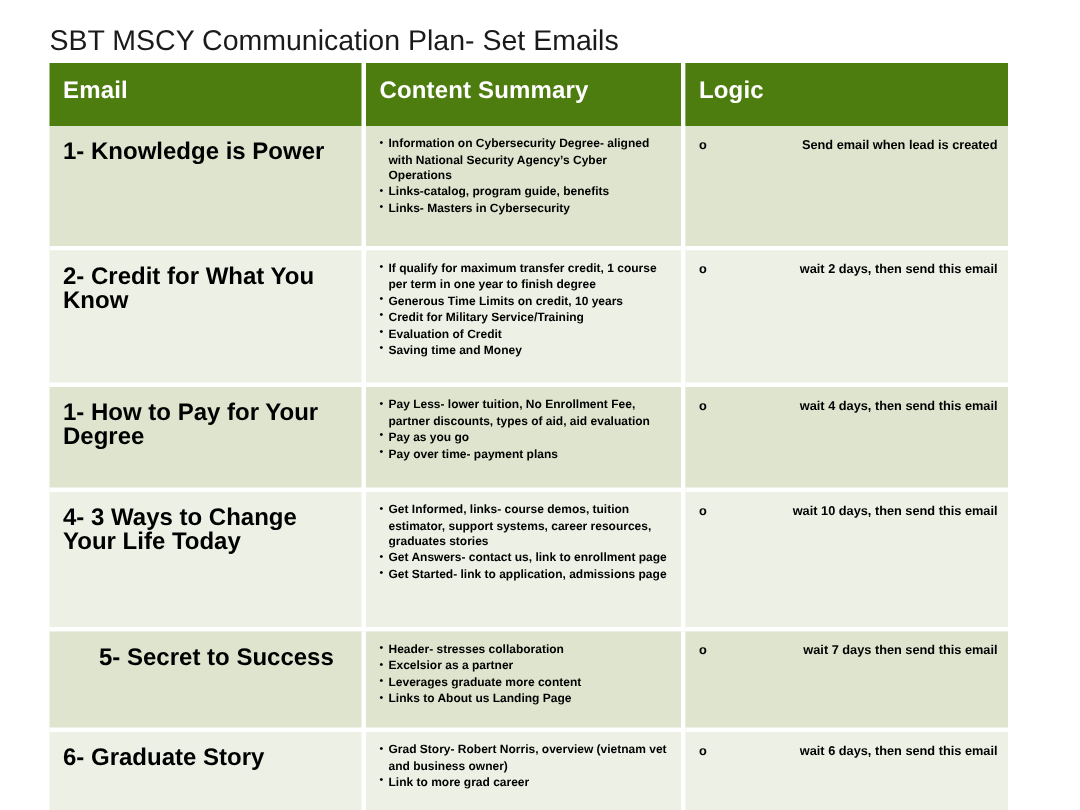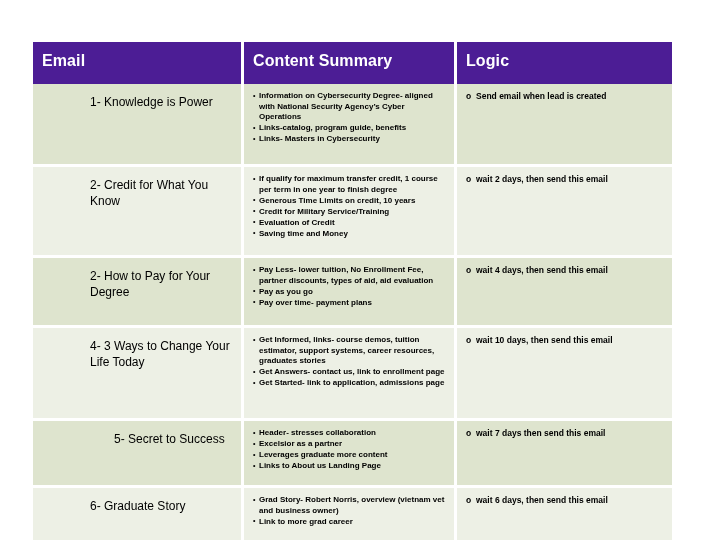--- a/index.html
+++ b/index.html
@@ -37,53 +37,52 @@
     width: 639px;
     border-collapse: separate;
     border-spacing: 0;
     table-layout: fixed;
   }
   #comm-table col.c-email   { width: 211px; }
   #comm-table col.c-content { width: 213px; }
   #comm-table col.c-logic   { width: 215px; }
 
   #comm-table th {
-    background: #4c1d95;
+    background: #4d7c0f;
     color: #ffffff;
     font-size: 16px;
     font-weight: 600;
     text-align: left;
     vertical-align: top;
     padding: 10px 0 10px 9px;
     height: 22px;
     border-right: 3px solid #ffffff;
     letter-spacing: 0.1px;
   }
   #comm-table th:last-child { border-right: none; }
 
   #comm-table td {
     vertical-align: top;
     border-right: 3px solid #ffffff;
     border-bottom: 3px solid #ffffff;
     padding: 0;
   }
-  #comm-table td:last-child { border-right: none; }
+  #comm-table td:last-child { border-right: none; text-align: right; }
 
   tr.row-odd  td { background: #DEE4CE; }
   tr.row-even td { background: #EDF0E5; }
 
   .cell-inner { padding: 7px 7px 7px 9px; }
 
   .email-label {
-    font-size: 12px;
-    font-weight: 400;
+    font-size: 16px;
+    font-weight: 700;
     color: #000000;
     line-height: 16px;
     padding-top: 3px;
-    margin-left: 48px;
   }
   .bullets {
     list-style: none;
     margin: 0;
     padding: 0;
   }
   .bullets li {
     font-size: 8px;
     line-height: 10.5px;
     color: #000000;
@@ -120,20 +119,21 @@
   .h-r3 { height: 53px; }
   .h-r4 { height: 76px; }
   .h-r5 { height: 50px; padding-left: 33px; }
   .h-r6 { height: 52px; }
 </style>
 </head>
 <body>
 
 <div id="slide">
 
+  <div id="page-title">SBT MSCY Communication Plan- Set Emails</div>
 
   <table id="comm-table">
     <colgroup>
       <col class="c-email">
       <col class="c-content">
       <col class="c-logic">
     </colgroup>
     <thead>
       <tr>
         <th>Email</th>
@@ -185,21 +185,21 @@
         <td>
           <div class="cell-inner">
             <div class="logic-text">wait 2 days, then send this email</div>
           </div>
         </td>
       </tr>
 
       <tr class="row-odd">
         <td>
           <div class="cell-inner h-r3">
-            <div class="email-label">2- How to Pay for Your Degree</div>
+            <div class="email-label">1- How to Pay for Your Degree</div>
           </div>
         </td>
         <td>
           <div class="cell-inner">
             <ul class="bullets">
               <li>Pay Less- lower tuition, No Enrollment Fee, partner discounts, types of aid, aid evaluation</li>
               <li>Pay as you go</li>
               <li>Pay over time- payment plans</li>
             </ul>
           </div>

